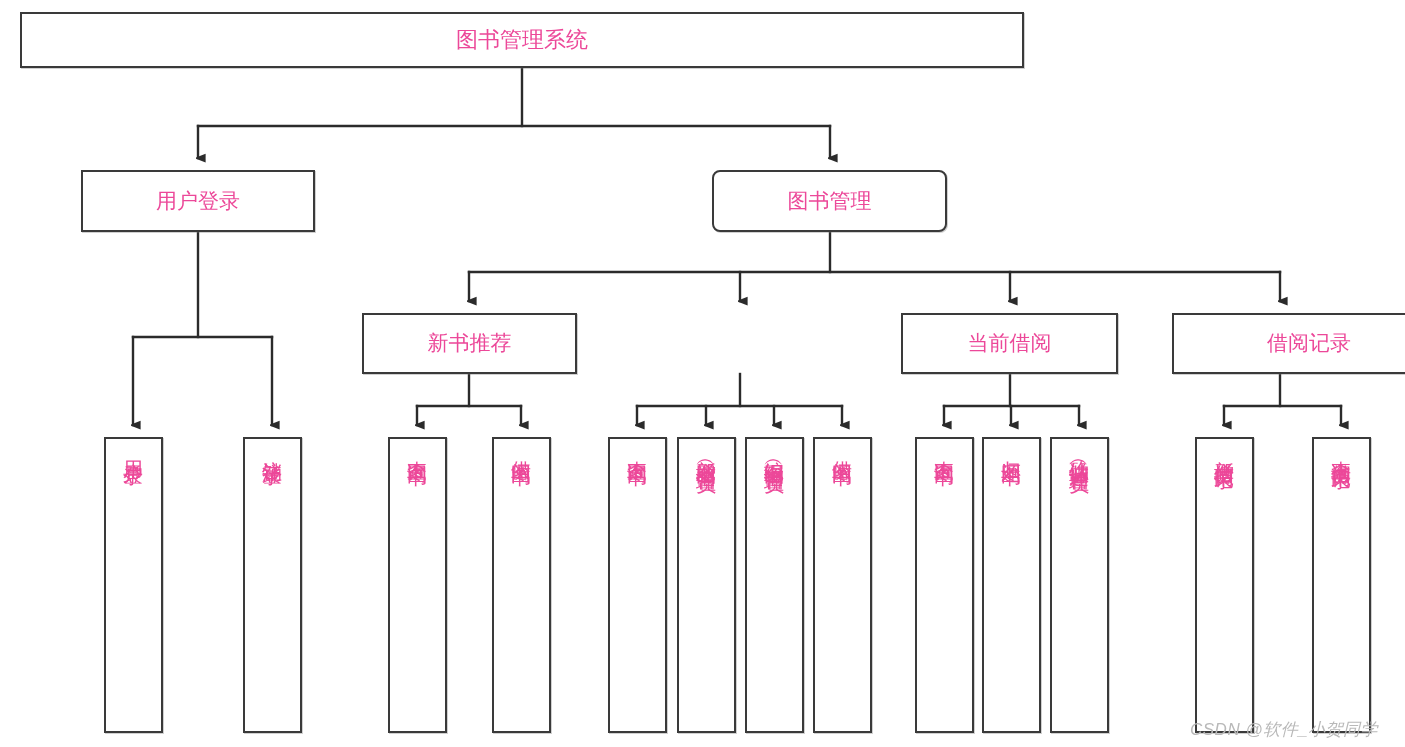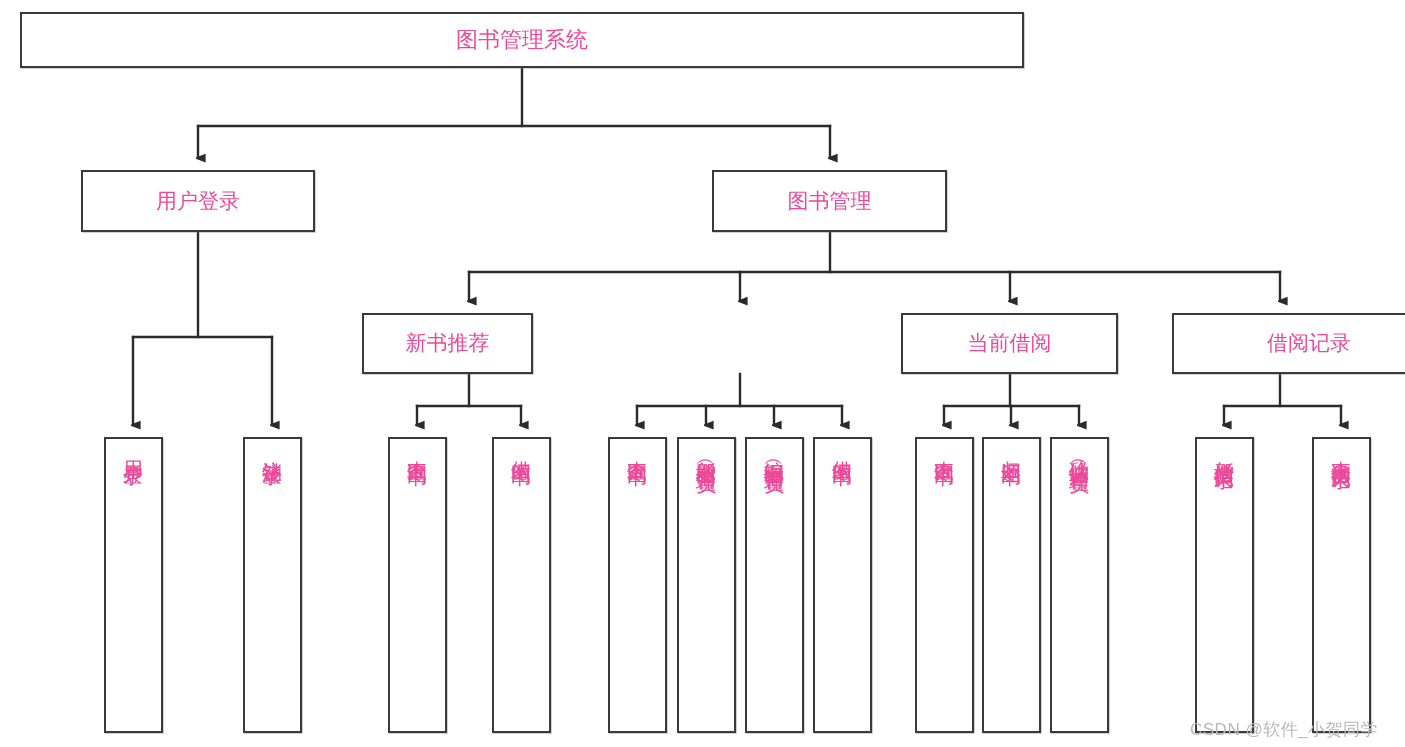--- a/index.html
+++ b/index.html
@@ -99,25 +99,25 @@
     </g>
   </svg>
 
   <div class="node horiz root" style="left:20px;top:12px;width:1004px;height:56px;">
     <span class="label">图书管理系统</span>
   </div>
 
   <div class="node horiz" style="left:81px;top:170px;width:234px;height:62px;">
     <span class="label">用户登录</span>
   </div>
-  <div class="node horiz" style="left:712px;top:170px;width:235px;height:62px;">
+  <div class="node horiz" style="left:712px;top:170px;width:235px;height:62px;border-radius:8px;">
     <span class="label">图书管理</span>
   </div>
 
-  <div class="node horiz" style="left:362px;top:313px;width:171px;height:61px;">
+  <div class="node horiz" style="left:362px;top:313px;width:215px;height:61px;">
     <span class="label">新书推荐</span>
   </div>
   <div class="node horiz" style="left:901px;top:313px;width:217px;height:61px;">
     <span class="label">当前借阅</span>
   </div>
   <div class="node horiz" style="left:1172px;top:313px;width:253px;height:61px;padding-left:21px;">
     <span class="label">借阅记录</span>
   </div>
 
   <div class="node vert" style="left:104px;top:437px;width:59px;height:296px;">
@@ -157,15 +157,15 @@
     <span class="label">确认归还（管理员）</span>
   </div>
 
   <div class="node vert" style="left:1195px;top:437px;width:59px;height:296px;">
     <span class="label">新增借阅记录</span>
   </div>
   <div class="node vert" style="left:1312px;top:437px;width:59px;height:296px;">
     <span class="label">查询借阅记录</span>
   </div>
 
-  <div class="watermark" style="left:1190px;top:718px;">CSDN @软件_小贺同学</div>
+  <div class="watermark" style="left:1190px;top:718px;font-style:italic;">CSDN @软件_小贺同学</div>
 
 </div>
 
 </body></html>

